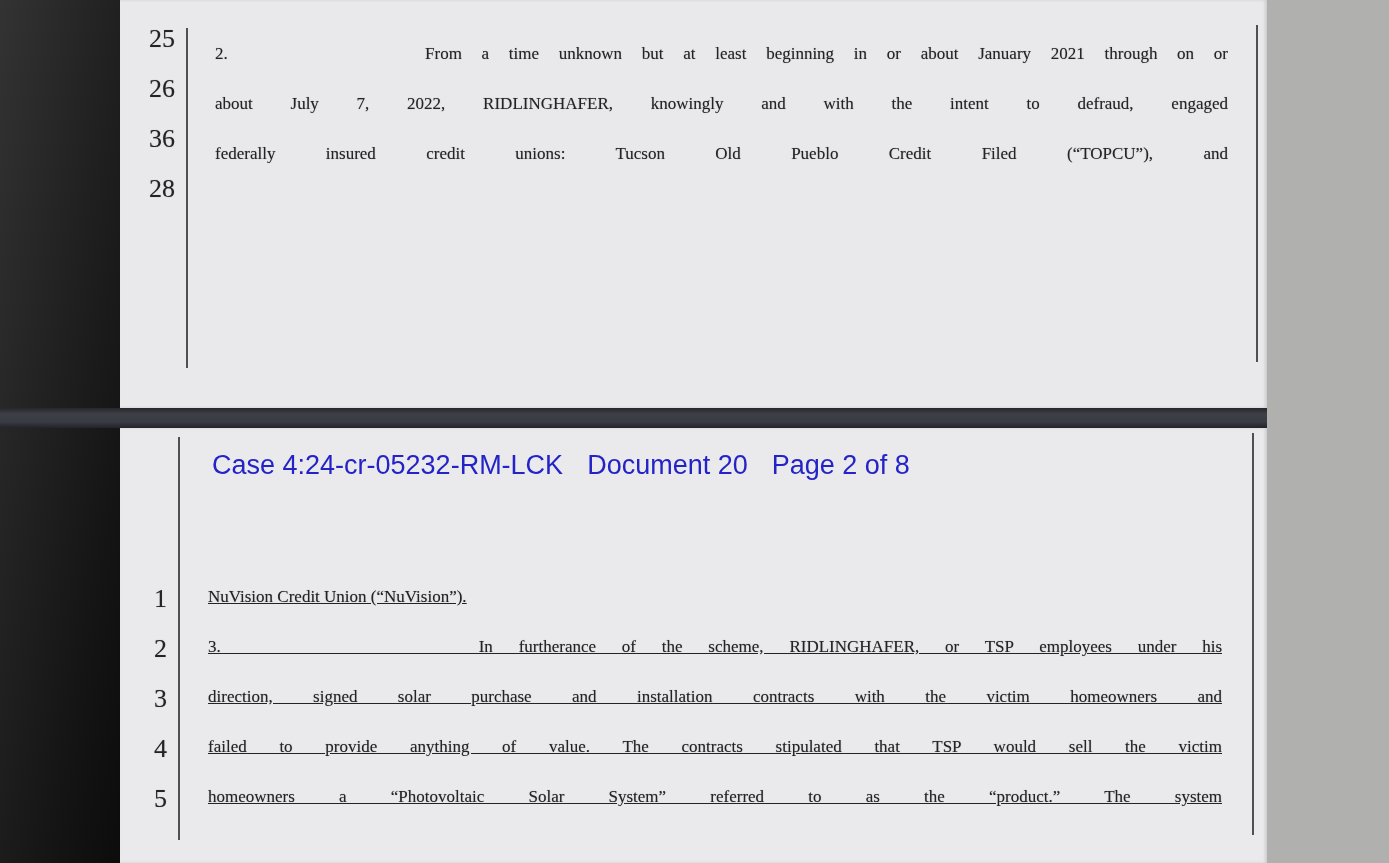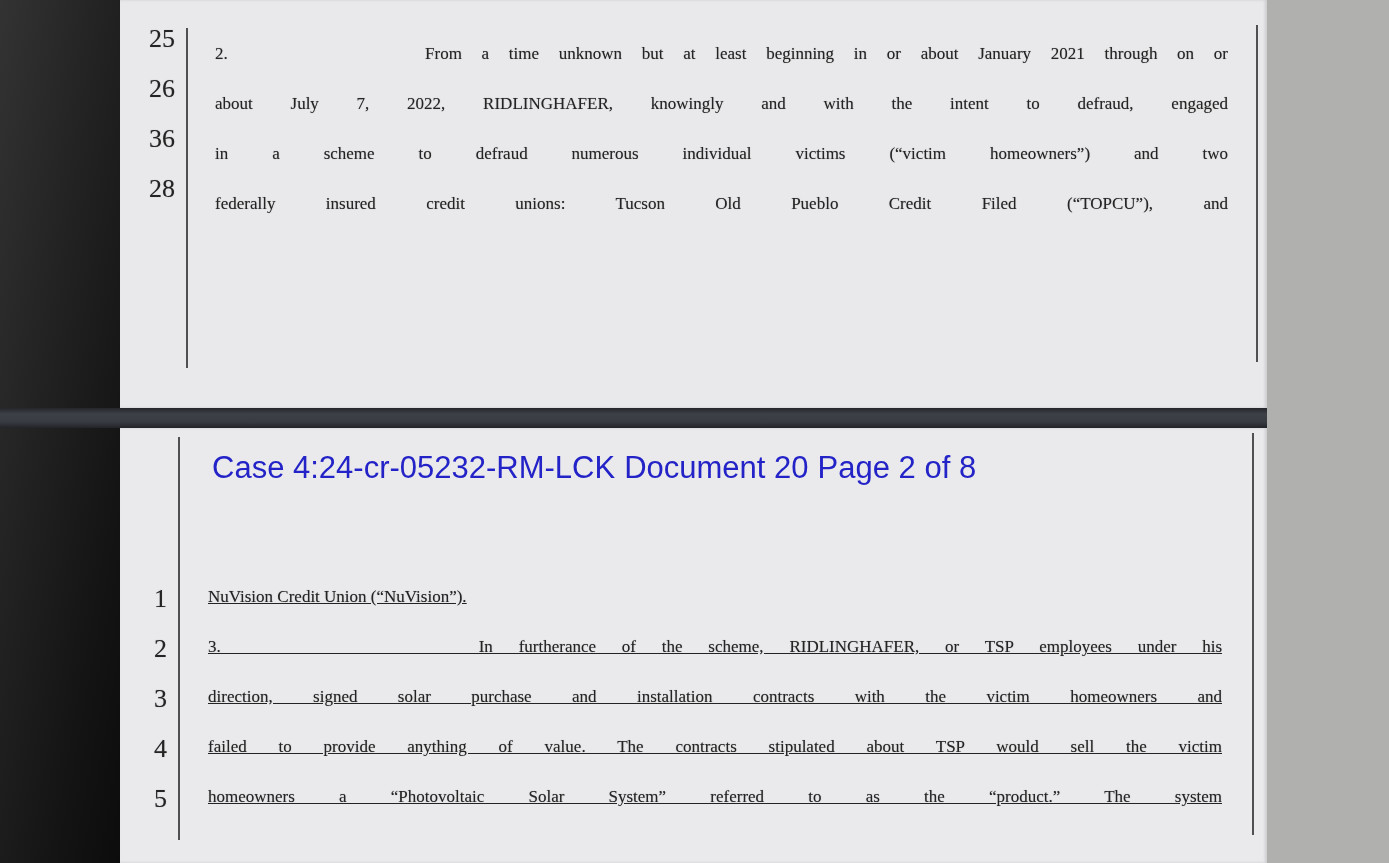--- a/index.html
+++ b/index.html
@@ -69,43 +69,42 @@
     white-space: normal;
   }
   .jline {
     text-align: justify;
     text-align-last: justify;
   }
 
   
   .stamp {
     position: absolute; left: 92px; top: 22px;
-    display: flex; column-gap: 9px;
+    display: flex; column-gap: 24px;
     font-family: "Liberation Sans", "DejaVu Sans", sans-serif;
-    font-size: 31px;
+    font-size: 27px;
     color: var(--header-blue, #2323c8);
     white-space: nowrap;
   }
 </style>
 </head>
 <body>
 
 <div class="page page-top">
   <div class="numcol p1-numcol">
     <div class="numline">25</div>
     <div class="numline">26</div>
     <div class="numline">36</div>
     <div class="numline">28</div>
   </div>
   <div class="rule p1-rule-left"></div>
   <div class="rule p1-rule-right"></div>
   <div class="bodycol p1-body">
     <div class="bline jline">2.&nbsp;&nbsp;&nbsp;&nbsp;&nbsp;&nbsp;&nbsp;&nbsp;&nbsp; From a time unknown but at least beginning in or about January 2021 through on or</div>
     <div class="bline jline">about July 7, 2022, RIDLINGHAFER, knowingly and with the intent to defraud, engaged</div>
-    <div class="bline jline">in a scheme to defraud numerous individual victims (“victim homeowners”) and two</div>
     <div class="bline jline">federally insured credit unions: Tucson Old Pueblo Credit Filed (“TOPCU”), and</div>
   </div>
 </div>
 
 <div class="page-separator"></div>
 
 <div class="page page-bottom">
   <div class="stamp">
     <span>Case 4:24-cr-05232-RM-LCK</span>
     <span>Document 20</span>
@@ -117,18 +116,18 @@
     <div class="numline">1</div>
     <div class="numline">2</div>
     <div class="numline">3</div>
     <div class="numline">4</div>
     <div class="numline">5</div>
   </div>
   <div class="bodycol p2-body">
     <div class="bline">NuVision Credit Union (“NuVision”).</div>
     <div class="bline jline">3.&nbsp;&nbsp;&nbsp;&nbsp;&nbsp;&nbsp;&nbsp;&nbsp;&nbsp; In furtherance of the scheme, RIDLINGHAFER, or TSP employees under his</div>
     <div class="bline jline">direction, signed solar purchase and installation contracts with the victim homeowners and</div>
-    <div class="bline jline">failed to provide anything of value. The contracts stipulated about TSP would sell the victim</div>
+    <div class="bline jline">failed to provide anything of value. The contracts stipulated that TSP would sell the victim</div>
     <div class="bline jline">homeowners a “Photovoltaic Solar System” referred to as the “product.” The system</div>
   </div>
 </div>
 
 <div class="left-shade"></div>
 
 </body></html>

